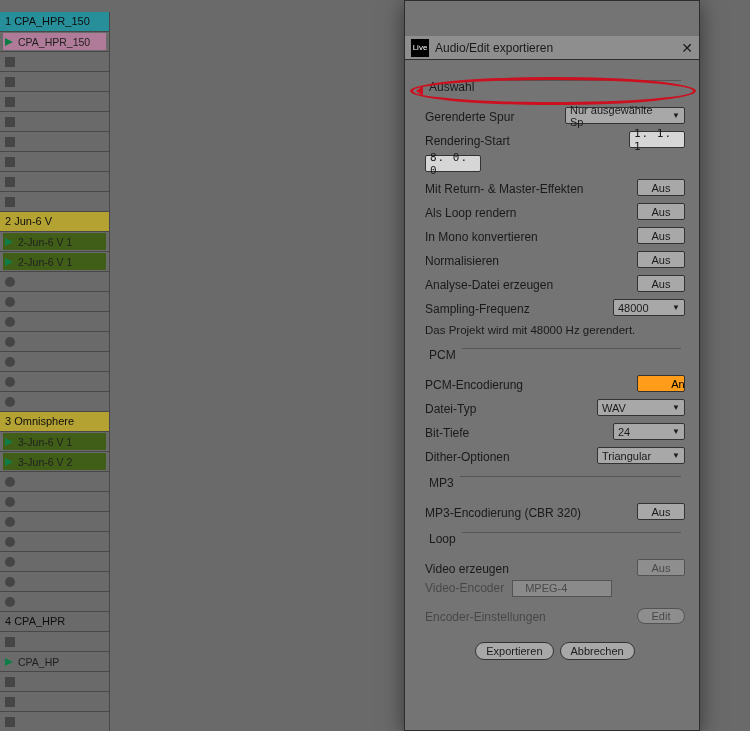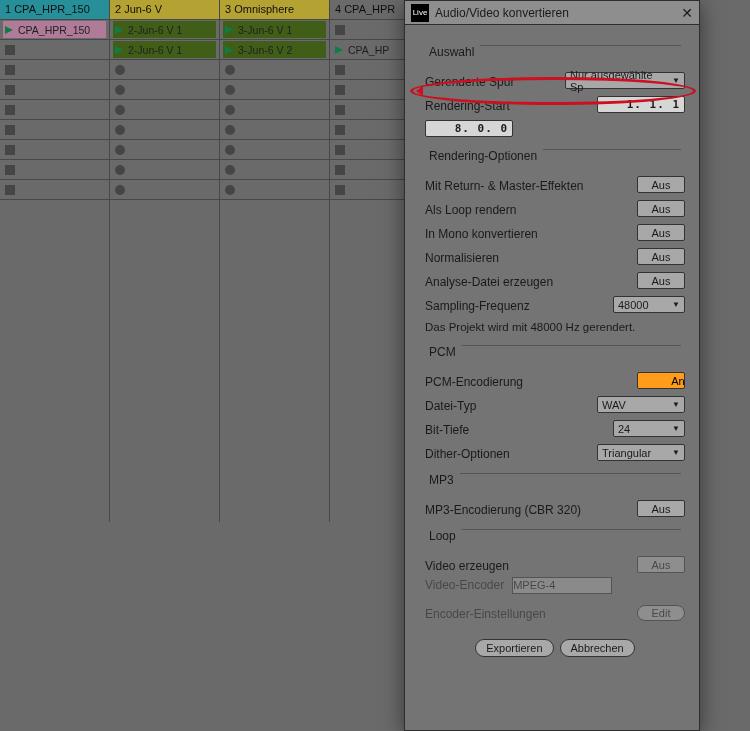--- a/index.html
+++ b/index.html
@@ -1,18 +1,18 @@
 <!DOCTYPE html>
 <html><head>
 <meta charset="utf-8">
 <style>
   * { box-sizing: border-box; margin: 0; padding: 0; font-family: "Helvetica Neue", Arial, sans-serif; }
   body { width: 750px; height: 731px; background: #8e8e8e; overflow: hidden; position: relative; font-size: 12px; color: #1a1a1a; }
 
-  .tracks { display: flex; position: absolute; top: 0; left: 0; width: 750px; height: 522px; }
+  .tracks { display: flex; position: absolute; top: 12px; left: 0; width: 750px; height: 522px; flex-direction: column; }
   .track { width: 110px; border-right: 1px solid #5a5a5a; }
   .track-header { height: 20px; font-size: 11px; padding: 3px 5px; border-bottom: 1px solid #5a5a5a; white-space: nowrap; overflow: hidden; }
   .hdr1 { background: #26c7d8; color: #000; }
   .hdr2 { background: #ffe339; color: #000; }
   .hdr3 { background: #ffe339; color: #000; }
   .hdr4 { background: #8e8e8e; color: #000; }
   .hdr5 { background: #f0a030; color: #000; }
 
   .clip-slot { height: 20px; border-bottom: 1px solid #5a5a5a; display: flex; align-items: center; padding: 0 3px; }
   .clip { height: 17px; display: flex; align-items: center; flex: 1; font-size: 10.5px; white-space: nowrap; overflow: hidden; }
@@ -21,42 +21,42 @@
   .clip.c4 { background: #8e8e8e; }
   .playbtn { width: 12px; height: 12px; margin-right: 3px; display: inline-flex; align-items: center; justify-content: center; }
   .playbtn svg { display: block; }
   .stopbox { width: 10px; height: 10px; background: #555; margin-left: 2px; }
   .dot { width: 10px; height: 10px; border-radius: 50%; background: #555; margin-left: 2px; }
   .col-body { background: #8e8e8e; }
 
   .dim-overlay { position: absolute; inset: 0; background: rgba(40,40,40,0.35); pointer-events: none; }
 
   .dialog { position: absolute; left: 404px; top: 0; width: 296px; height: 731px; background: #747474; border: 1px solid #2d2d2d; box-shadow: 0 4px 20px rgba(0,0,0,0.5); }
-  .dlg-title { height: 24px; background: #8e8e8e; display: flex; align-items: center; padding: 0 6px; font-size: 12px; border-bottom: 1px solid #2d2d2d; }
+  .dlg-title { height: 24px; background: #8e8e8e; display: flex; align-items: center; padding: 0 6px; font-size: 12px; border-bottom: 1px solid #2d2d2d; margin-top: 35px; }
   .live-badge { width: 18px; height: 18px; background: #000; color: #fff; font-size: 8px; display: flex; align-items: center; justify-content: center; margin-right: 6px; }
   .dlg-close { margin-left: auto; cursor: pointer; font-size: 14px; }
   .dlg-body { padding: 8px 14px 8px 20px; color: #1a1a1a; background: #747474; }
 
   .section-hdr { display: flex; align-items: flex-start; margin: 12px 4px 6px; font-size: 12px; color: #1a1a1a; }
   .section-hdr .line { flex: 1; height: 1px; background: #555; margin-left: 6px; }
 
   .row { display: flex; align-items: flex-end; height: 24px; font-size: 12px; }
   .row .lbl { flex: 1; white-space: nowrap; overflow: hidden; }
   .select, .tbox, .toggle, .btn-pill { height: 17px; border: 1px solid #333; background: #a8a8a8; display: flex; align-items: center; padding: 0 4px; border-radius: 2px; font-size: 11px; }
   .select { justify-content: space-between; cursor: pointer; }
   .select.wide { width: 120px; }
   .select .arrow { font-size: 8px; margin-left: 4px; }
-  .tbox { background: #d6d6d6; justify-content: flex-end; font-family: monospace; letter-spacing: 1px; width: 88px; font-weight: bold; }
+  .tbox { background: #d6d6d6; justify-content: flex-end; font-family: monospace; letter-spacing: 1px; width: 56px; }
   .toggle { width: 48px; justify-content: center; cursor: pointer; background: #a8a8a8; }
   .toggle.on { background: #ff9c1a; color: #000; padding-left: 38px; }
   .select.short { width: 72px; }
   .select.med { width: 88px; gap: 16px; }
   .disabled { opacity: 0.5; }
   .encoder-row { display: flex; align-items: center; height: 24px; }
-  .encoder-box { width: 100px; height: 17px; border: 1px solid #333; background: #a0a0a0; display: flex; align-items: center; padding: 0 0; font-size: 11px; margin-left: 8px; }
+  .encoder-box { width: 100px; height: 17px; border: 1px solid #333; background: #a0a0a0; display: flex; align-items: center; padding: 0 12px; font-size: 11px; margin-left: 8px; }
 
   .info-text { font-size: 11.5px; margin: 8px 0; color: #1a1a1a; }
 
   .btn-row { display: flex; gap: 6px; margin-top: 18px; justify-content: center; }
   .btn-pill { border-radius: 9px; padding: 0 10px; height: 18px; background: #a8a8a8; cursor: pointer; border: 1px solid #333; }
   .edit-pill { border-radius: 9px; width: 48px; justify-content: center; height: 16px; border: 1px solid #333; background: #a8a8a8; display: flex; align-items: center; font-size: 11px; cursor: pointer; }
 
   .red-oval { position: absolute; left: 410px; top: 77px; width: 286px; height: 28px; border: 3px solid #cc1020; border-radius: 50%/50%; pointer-events: none; }
   .red-tri { position: absolute; left: 416px; top: 86px; width: 0; height: 0; border-top: 5px solid transparent; border-bottom: 5px solid transparent; border-right: 7px solid #cc1020; pointer-events: none; }
 </style>
@@ -239,21 +239,21 @@
         </div>
       </div>
     </div>
   </div>
 
 <div class="dim-overlay"></div>
 
 <div class="dialog">
   <div class="dlg-title">
     <span class="live-badge">Live</span>
-    <span>Audio/Video konvertieren</span>
+    <span>Audio/Edit exportieren</span>
     <span class="dlg-close">✕</span>
   </div>
   <div class="dlg-body">
 
     <div class="section-hdr">
         <span>Auswahl</span>
         <span class="line"></span>
       </div>
 
     <div class="row">
@@ -266,24 +266,20 @@
 
     <div class="row">
       <span class="lbl">Rendering-Start</span>
       <div class="tbox">1. 1. 1</div>
     </div>
 
     <div class="row">
       <div class="tbox">8. 0. 0</div>
     </div>
 
-    <div class="section-hdr">
-        <span>Rendering-Optionen</span>
-        <span class="line"></span>
-      </div>
 
     <div class="row">
         <span class="lbl">Mit Return- &amp; Master-Effekten</span>
         <div class="toggle">Aus</div>
       </div>
     <div class="row">
         <span class="lbl">Als Loop rendern</span>
         <div class="toggle">Aus</div>
       </div>
     <div class="row">

